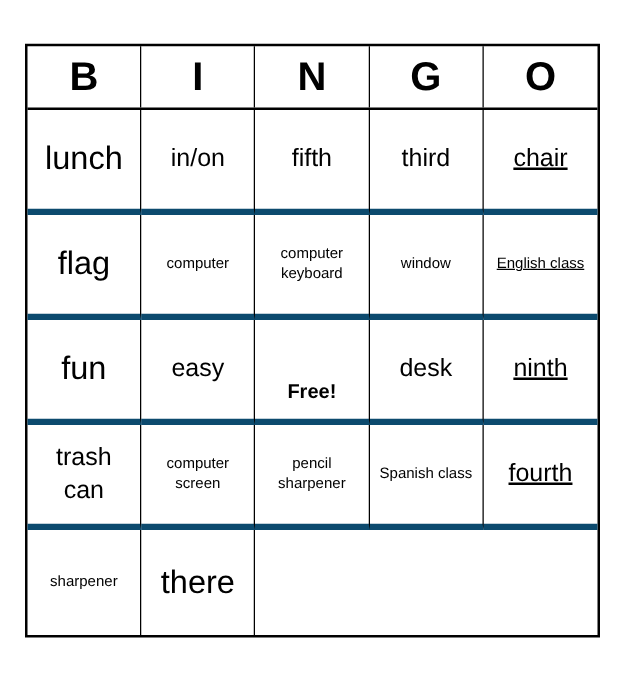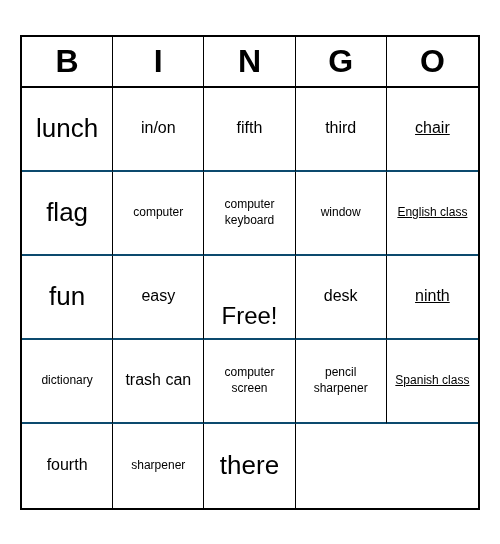--- a/index.html
+++ b/index.html
@@ -42,21 +42,21 @@
     }
 
     .bingo-grid {
       display: grid;
       grid-template-columns: repeat(5, 1fr);
       grid-template-rows: repeat(5, 84px);
     }
 
     .cell {
       border-right: 1px solid #000;
-      border-bottom: 2px solid #0c4a6e;
+      border-bottom: 5px solid #0c4a6e;
       display: flex;
       align-items: center;
       justify-content: center;
       text-align: center;
       padding: 4px;
     }
 
     .cell:nth-child(5n) {
       border-right: none;
       text-decoration: underline;
@@ -70,30 +70,30 @@
       font-size: 14px;
       line-height: 1.3;
     }
 
     .cell-text.large {
       font-size: 26px;
       font-weight: normal;
     }
 
     .cell-text.medium {
-      font-size: 16px;
+      font-size: 20px;
     }
 
     .cell-text.small {
       font-size: 12px;
     }
 
     .free-cell {
-      font-size: 24px;
-      font-weight: normal;
+      font-size: 16px;
+      font-weight: bold;
       margin-top: 39px;
     }
   </style>
 </head>
 <body>
 
 <div class="bingo-card">
   <div class="bingo-header">
   <div class="header-cell">B</div>
       <div class="header-cell">I</div>
@@ -141,23 +141,20 @@
       <div class="cell">
         <span class="cell-text free-cell">Free!</span>
       </div>
       <div class="cell">
         <span class="cell-text medium">desk</span>
       </div>
       <div class="cell">
         <span class="cell-text medium">ninth</span>
       </div>
       <div class="cell">
-        <span class="cell-text small">dictionary</span>
-      </div>
-      <div class="cell">
         <span class="cell-text medium">trash can</span>
       </div>
       <div class="cell">
         <span class="cell-text small">computer screen</span>
       </div>
       <div class="cell">
         <span class="cell-text small">pencil sharpener</span>
       </div>
       <div class="cell">
         <span class="cell-text small">Spanish class</span>

